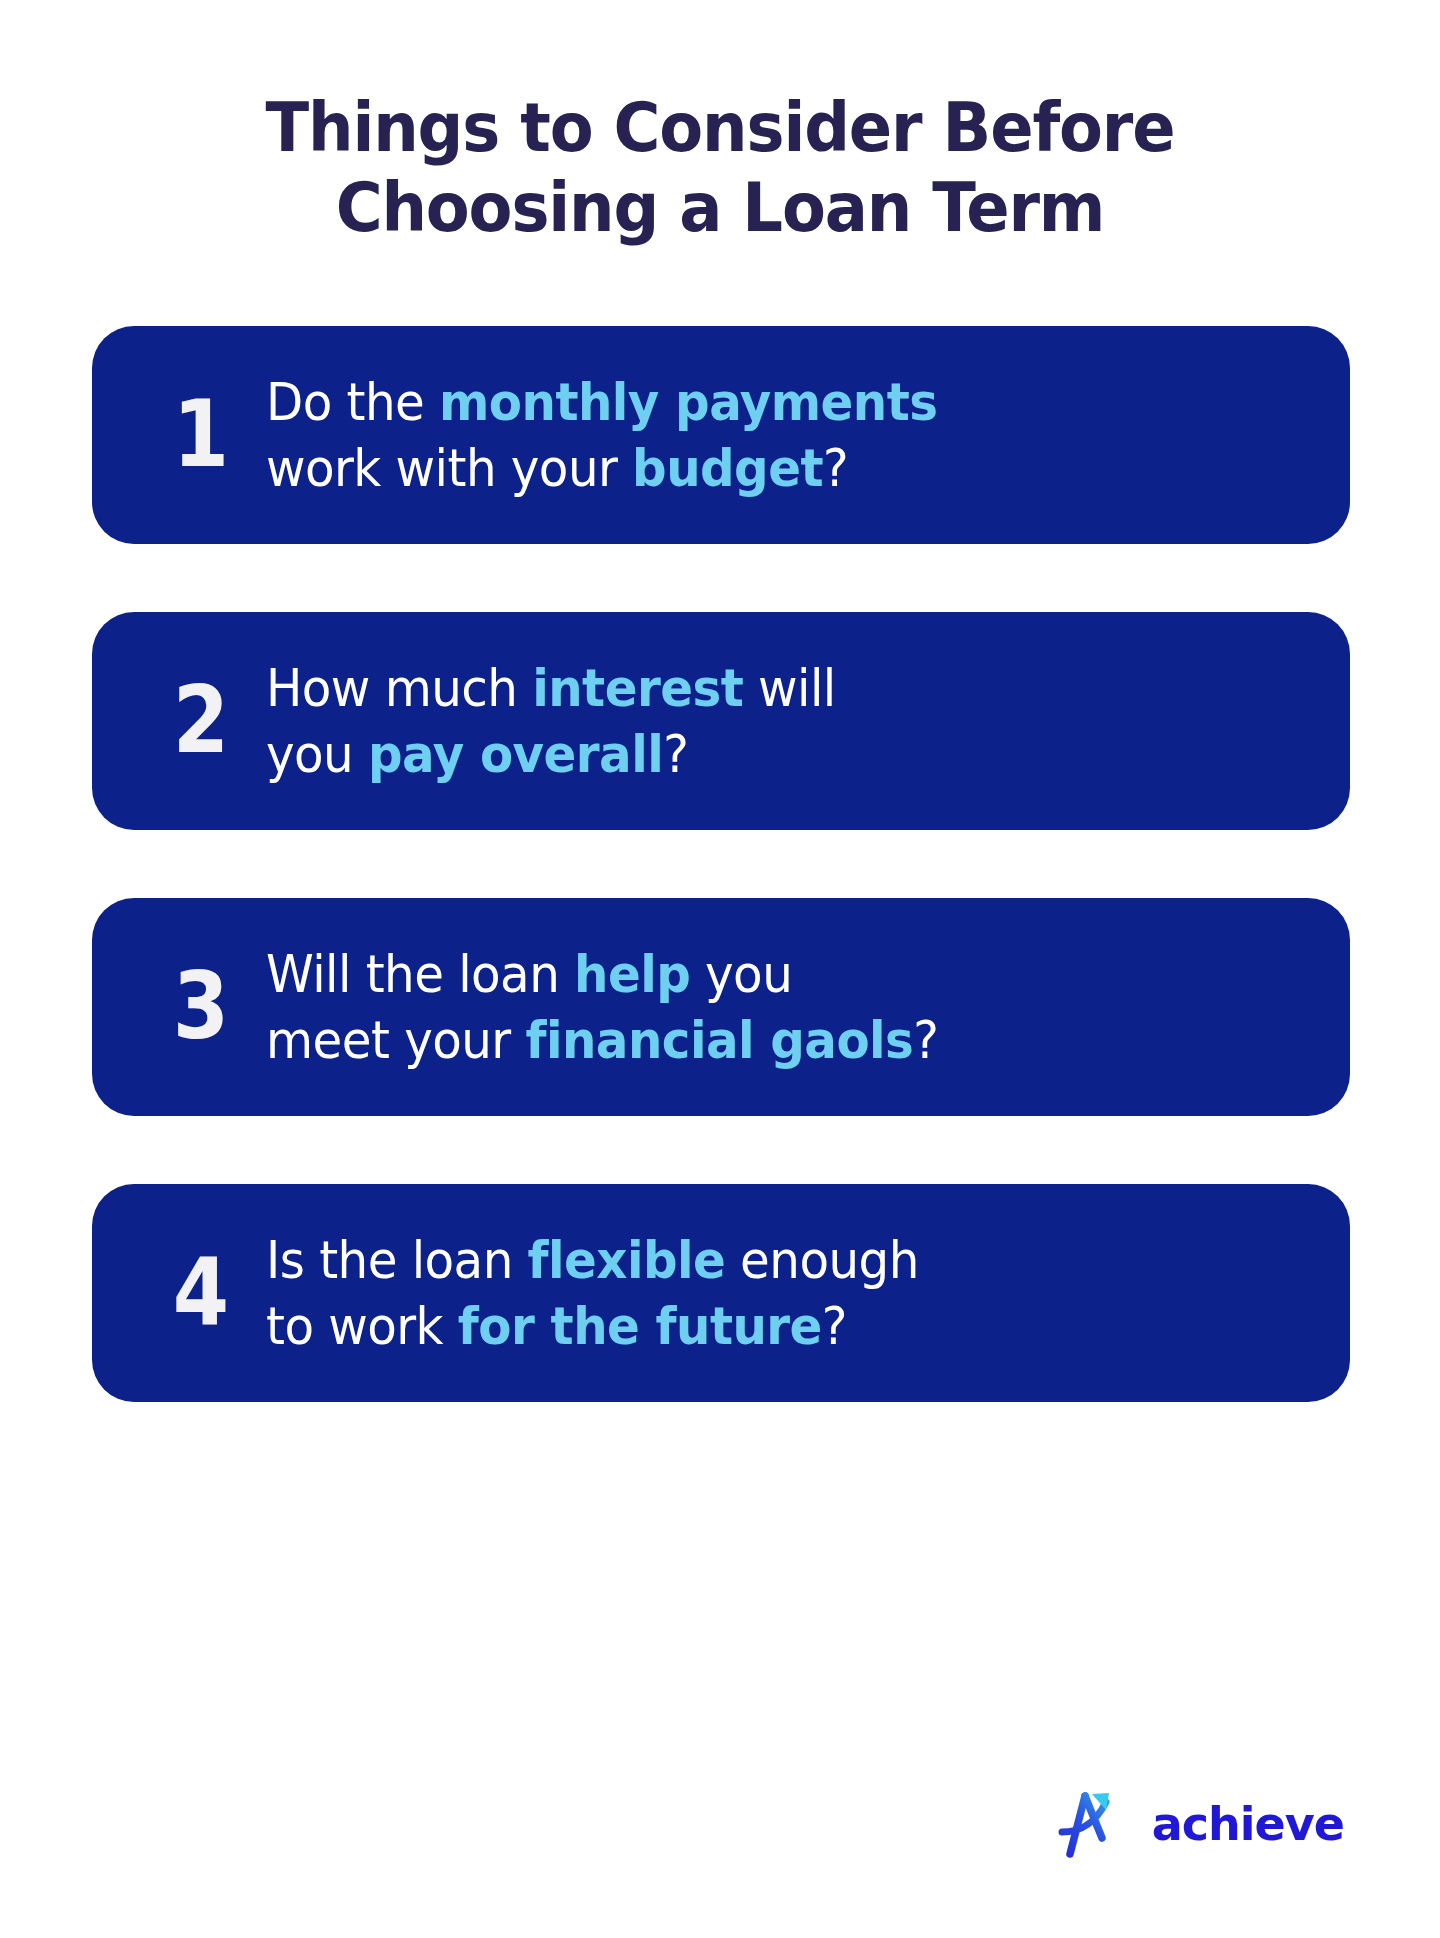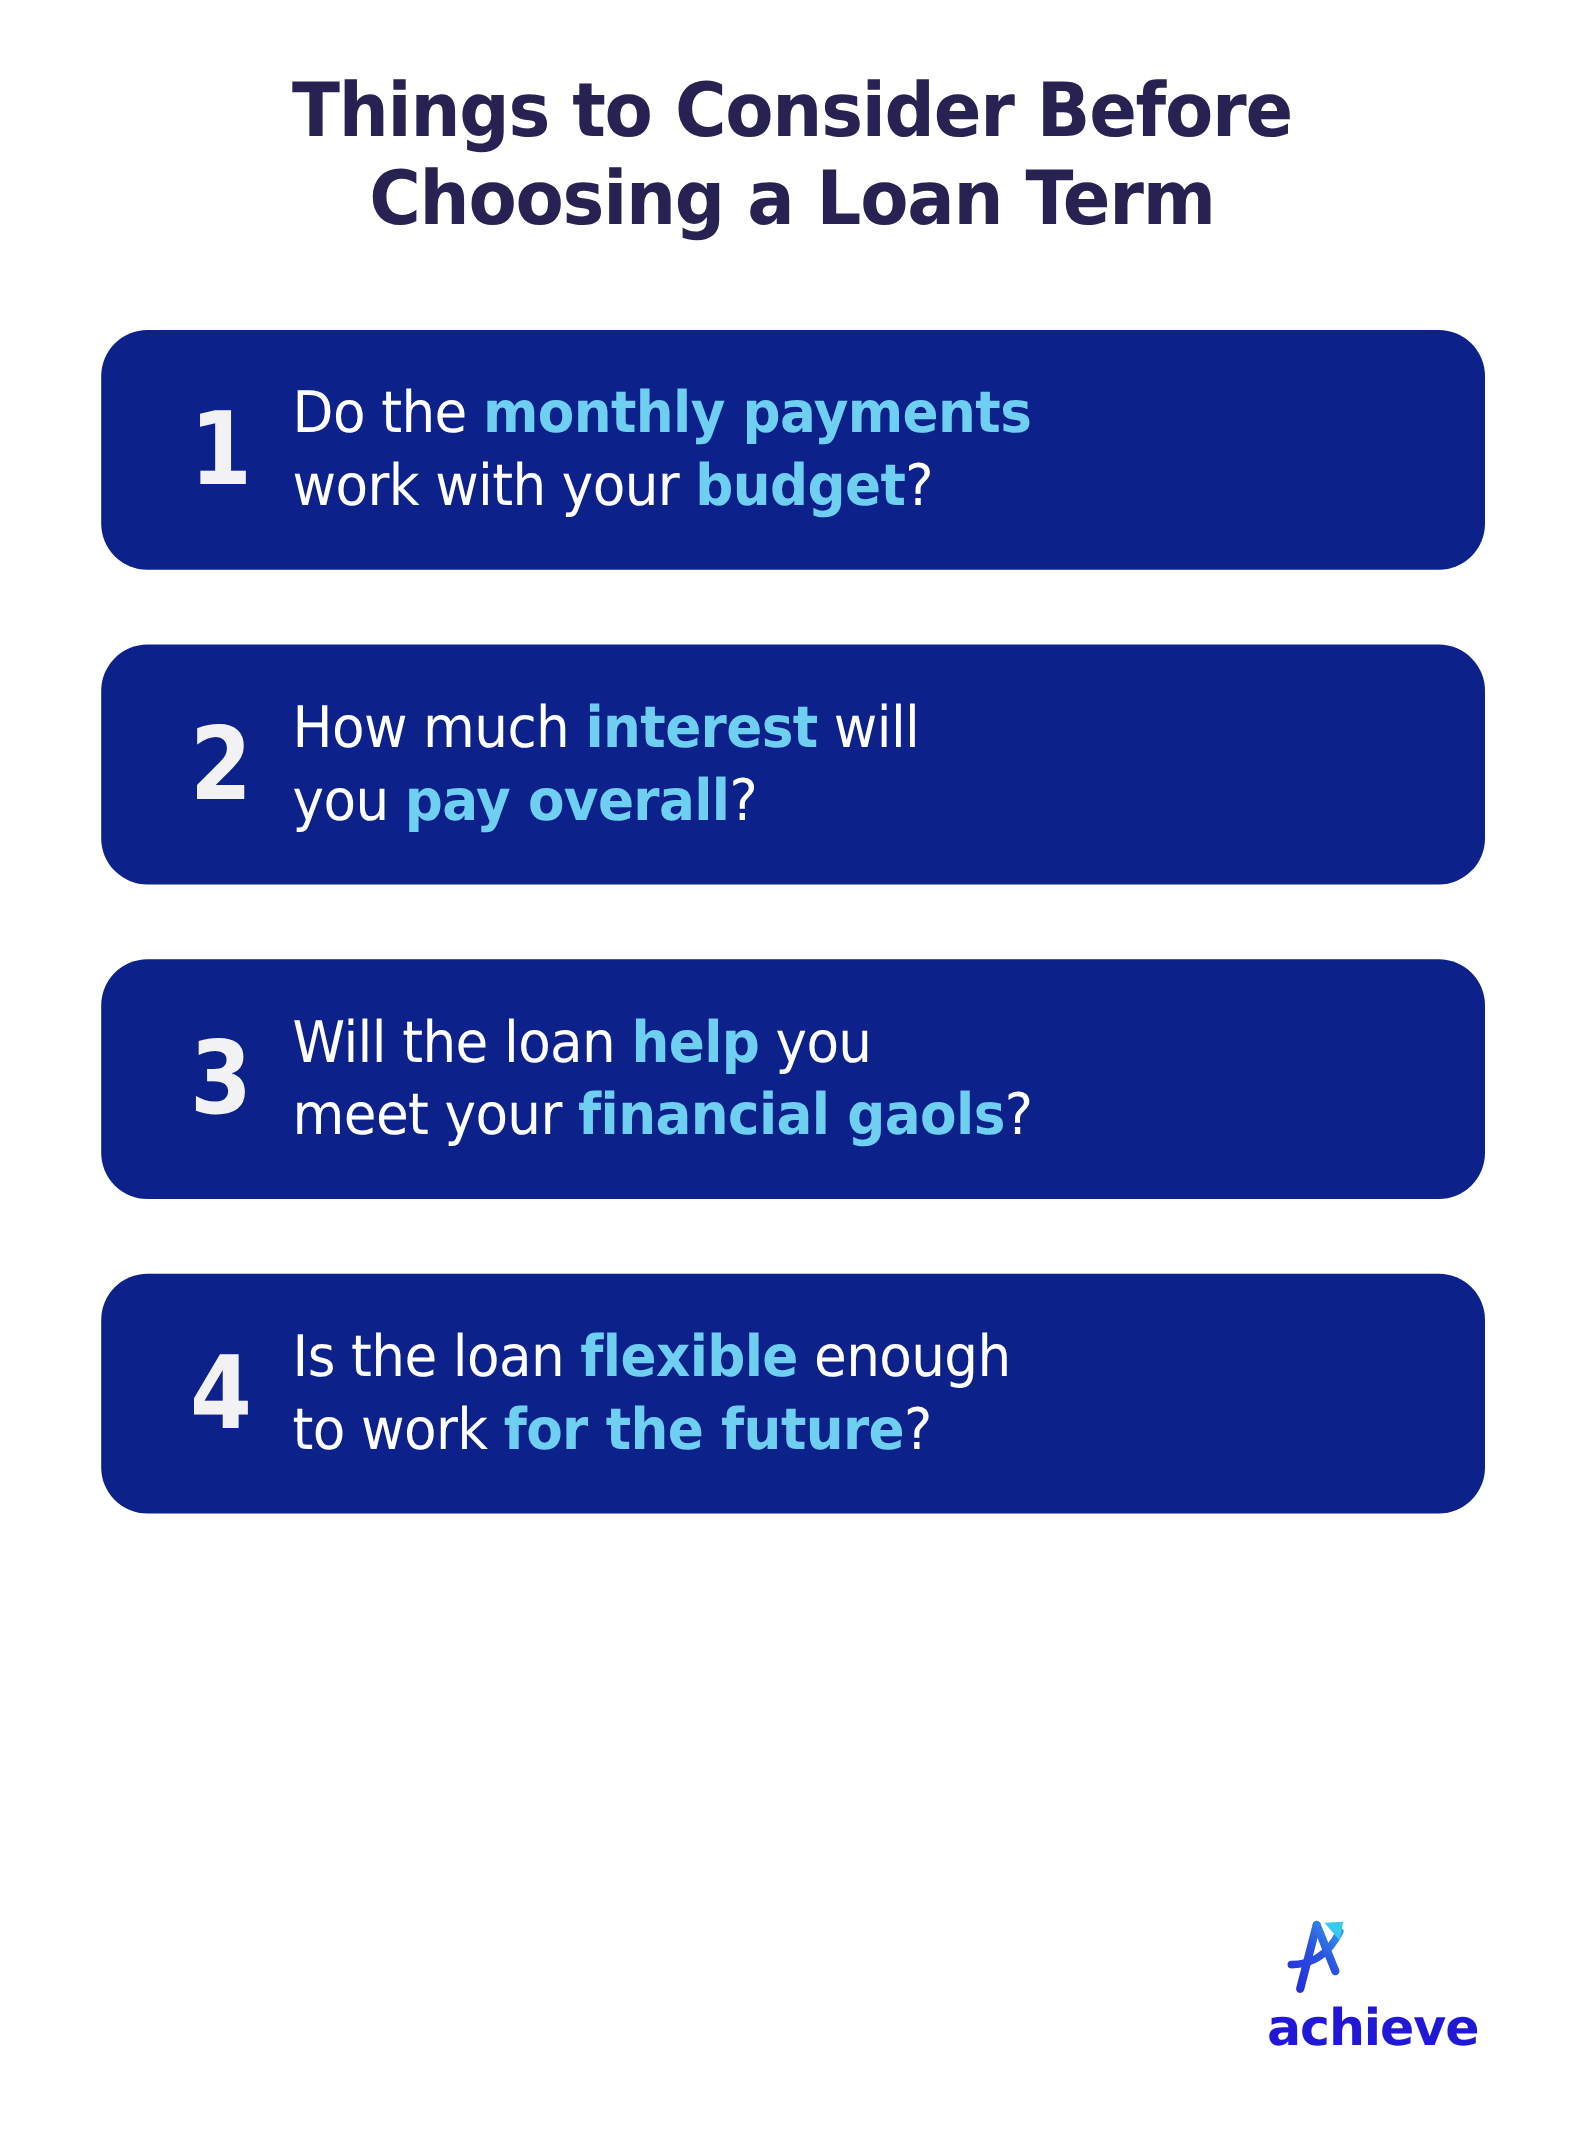--- a/index.html
+++ b/index.html
@@ -18,21 +18,21 @@
     width: 1440px;
     height: 1938px;
     background: #ffffff;
     position: relative;
     box-sizing: border-box;
     padding: 0;
   }
 
   
   .title-block {
-    padding-top: 62px;
+    padding-top: 88px;
     text-align: center;
   }
   .title {
     color: #272252;
     font-family: "DejaVu Sans", sans-serif;
     font-weight: bold;
     font-size: 68px;
     line-height: 1.18;
     letter-spacing: -1.2px;
     max-width: 1180px;
@@ -85,22 +85,22 @@
     color: #6ecff0;
     font-weight: bold;
   }
 
   
   .logo-area {
     position: absolute;
     right: 96px;
     bottom: 72px;
     display: flex;
-    flex-direction: column;
-    align-items: flex-start;
+    flex-direction: row;
+    align-items: center;
   }
   .logo-mark {
     width: 78px;
     height: 78px;
     margin-bottom: 6px;
     margin-right: 34px;
   }
   .logo-word {
     font-family: "DejaVu Sans", sans-serif;
     font-weight: bold;

